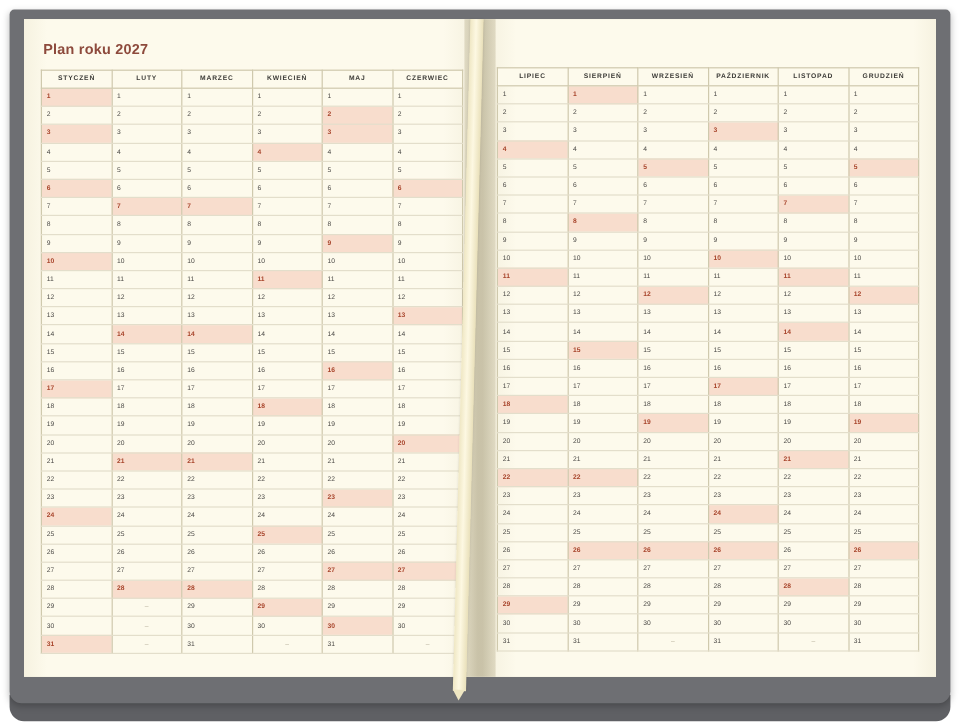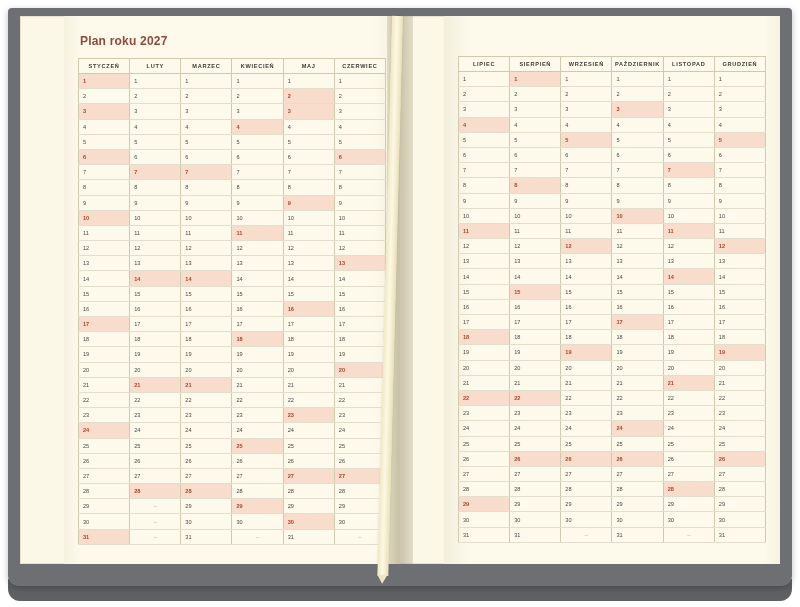--- a/index.html
+++ b/index.html
@@ -54,21 +54,20 @@
     box-shadow: inset 0 0 0 1px #e6e2cf;
   }
 
   .page {
     position: relative;
     flex: 1 1 50%;
     background: #fcf9ea;
     padding: 18px 14px 10px 14px;
     box-sizing: border-box;
     overflow: hidden;
-    margin-left: 44px;
   }
   .page.left {
     background: linear-gradient(to right, #f6f2e0 0%, #fdfaec 5%, #fdfaec 92%, #f3efdc 100%);
   }
   .page.right {
     background: linear-gradient(to left, #f6f2e0 0%, #fdfaec 5%, #fdfaec 92%, #f3efdc 100%);
   }
 
   
   .spine {

